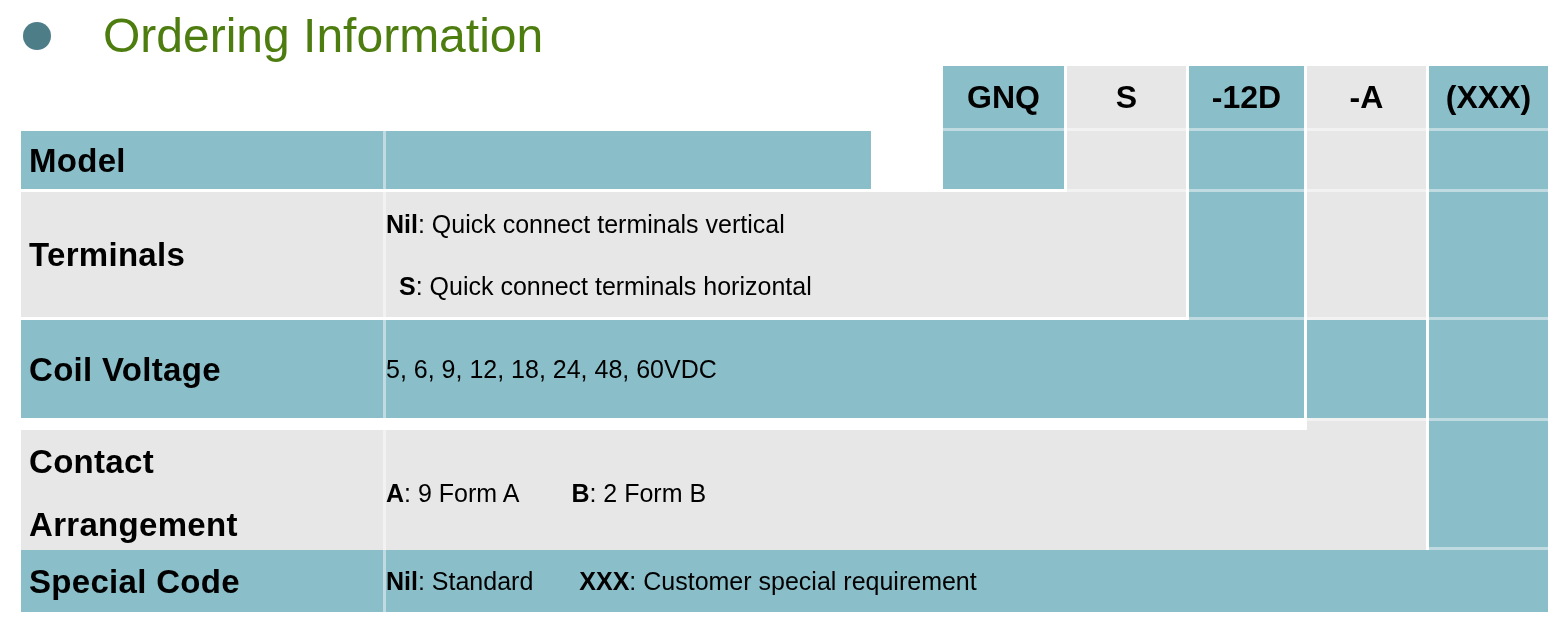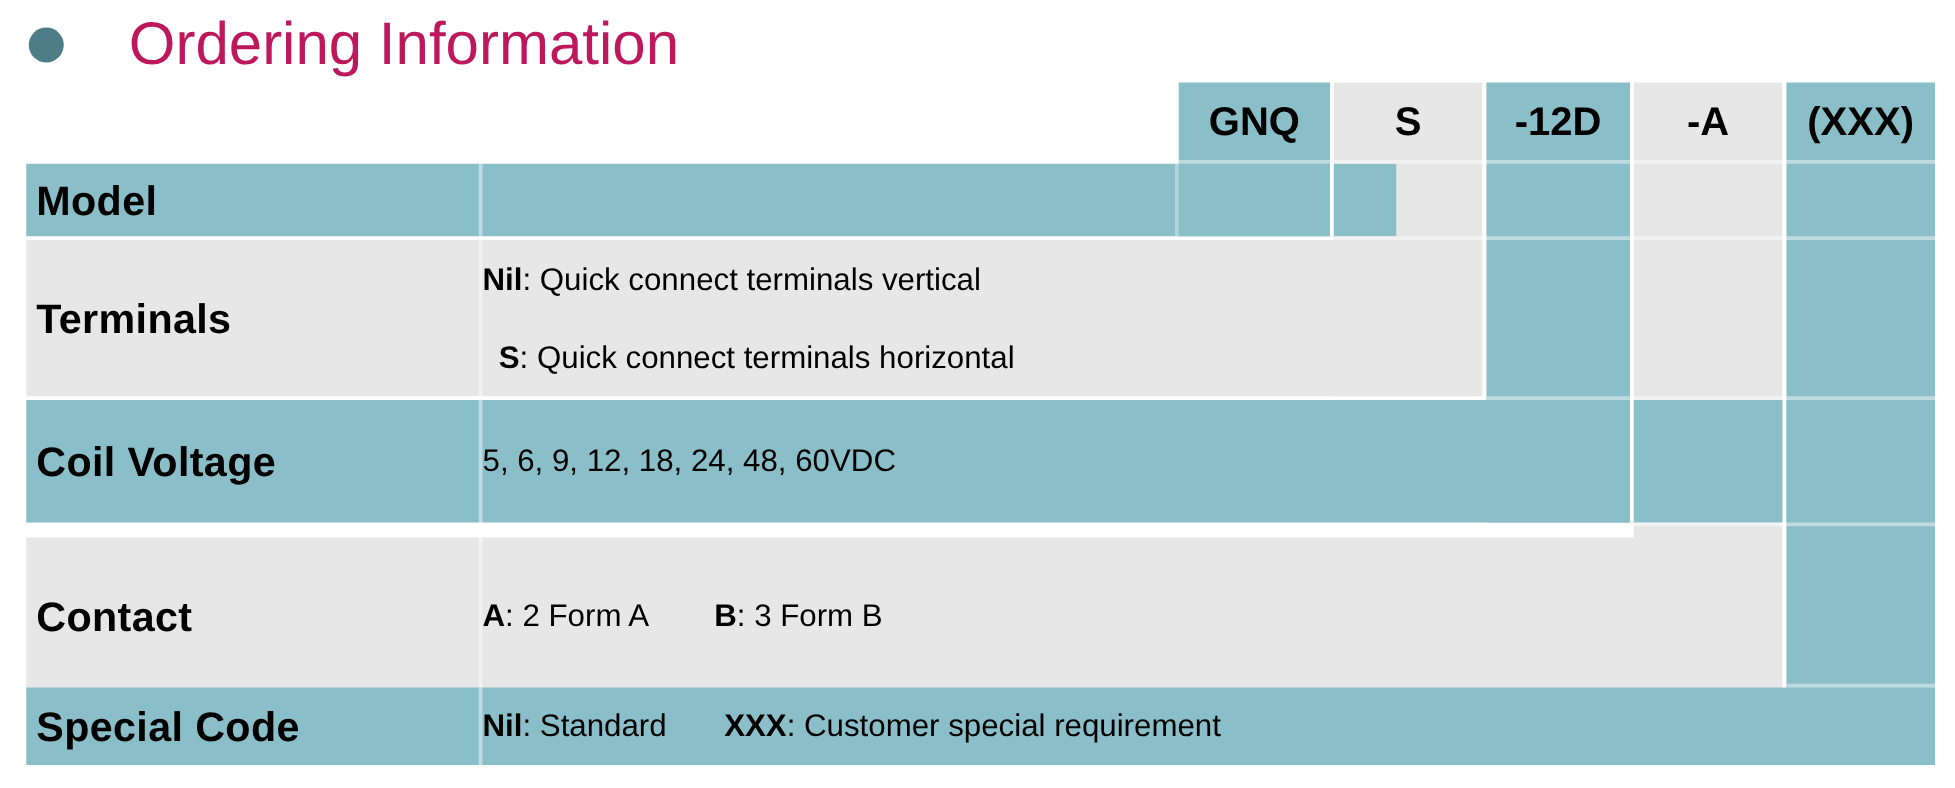--- a/index.html
+++ b/index.html
@@ -11,41 +11,41 @@
     color:#000;
     overflow:hidden;
   }
   
   .bullet{
     position:absolute;left:23px;top:22px;width:28px;height:28px;
     border-radius:50%;background:#4D7E88;
   }
   .title{
     position:absolute;left:103px;top:10px;
-    font-size:48px;line-height:52px;font-weight:400;color:#be185d;
+    font-size:48px;line-height:52px;font-weight:400;color:#4d7c0f;
     white-space:nowrap;
   }
   
   .colblock{
     position:absolute;top:66px;
     text-align:center;font-weight:bold;font-size:32px;line-height:62px;
     color:#000;
   }
   .teal{background:#8ABEC9;}
   .gray{background:#E7E7E7;}
   #col-1{left:943px;width:121px;height:123px;}
   #col-2{left:1067px;width:119px;height:251px;}
   #col-3{left:1189px;width:115px;height:352px;}
   #col-4{left:1307px;width:119px;height:481px;}
   #col-5{left:1429px;width:119px;height:546px;}
   
   .band{
     position:absolute;left:21px;display:flex;align-items:stretch;
   }
-  #band-model   {top:131px;height:58px;width:1096px;}
+  #band-model   {top:131px;height:58px;width:850px;}
   #band-term    {top:192px;height:125px;width:1165px;}
   #band-coil    {top:320px;height:98px;width:1517px;}
   #band-contact {top:430px;height:126px;width:1405px;}
   #band-special {top:550px;height:62px;width:1527px;}
   .labelcell{
     width:363px;flex:0 0 363px;box-sizing:border-box;padding-left:8px;
     display:flex;flex-direction:column;justify-content:center;
     font-weight:bold;font-size:33px;letter-spacing:0.3px;
   }
   .labelcell .lline{line-height:63px;white-space:nowrap;}
@@ -128,24 +128,25 @@
       <div class="lline">Coil Voltage</div>
     </div>
     <div class="desccell">
       <div class="dline">5, 6, 9, 12, 18, 24, 48, 60VDC</div>
     </div>
   </div>
 
   <div class="band gray" id="band-contact">
     <div class="labelcell">
       <div class="lline">Contact</div>
+      <div class="lline">Arrangement</div>
     </div>
     <div class="desccell">
       <div class="dline">
-        <span class="b">A</span><span>: 2 Form A</span><span class="b seg2-contact">B</span><span>: 3 Form B</span>
+        <span class="b">A</span><span>: 9 Form A</span><span class="b seg2-contact">B</span><span>: 2 Form B</span>
       </div>
     </div>
   </div>
 
   <div class="band teal" id="band-special">
     <div class="labelcell">
       <div class="lline">Special Code</div>
     </div>
     <div class="desccell">
       <div class="dline">

